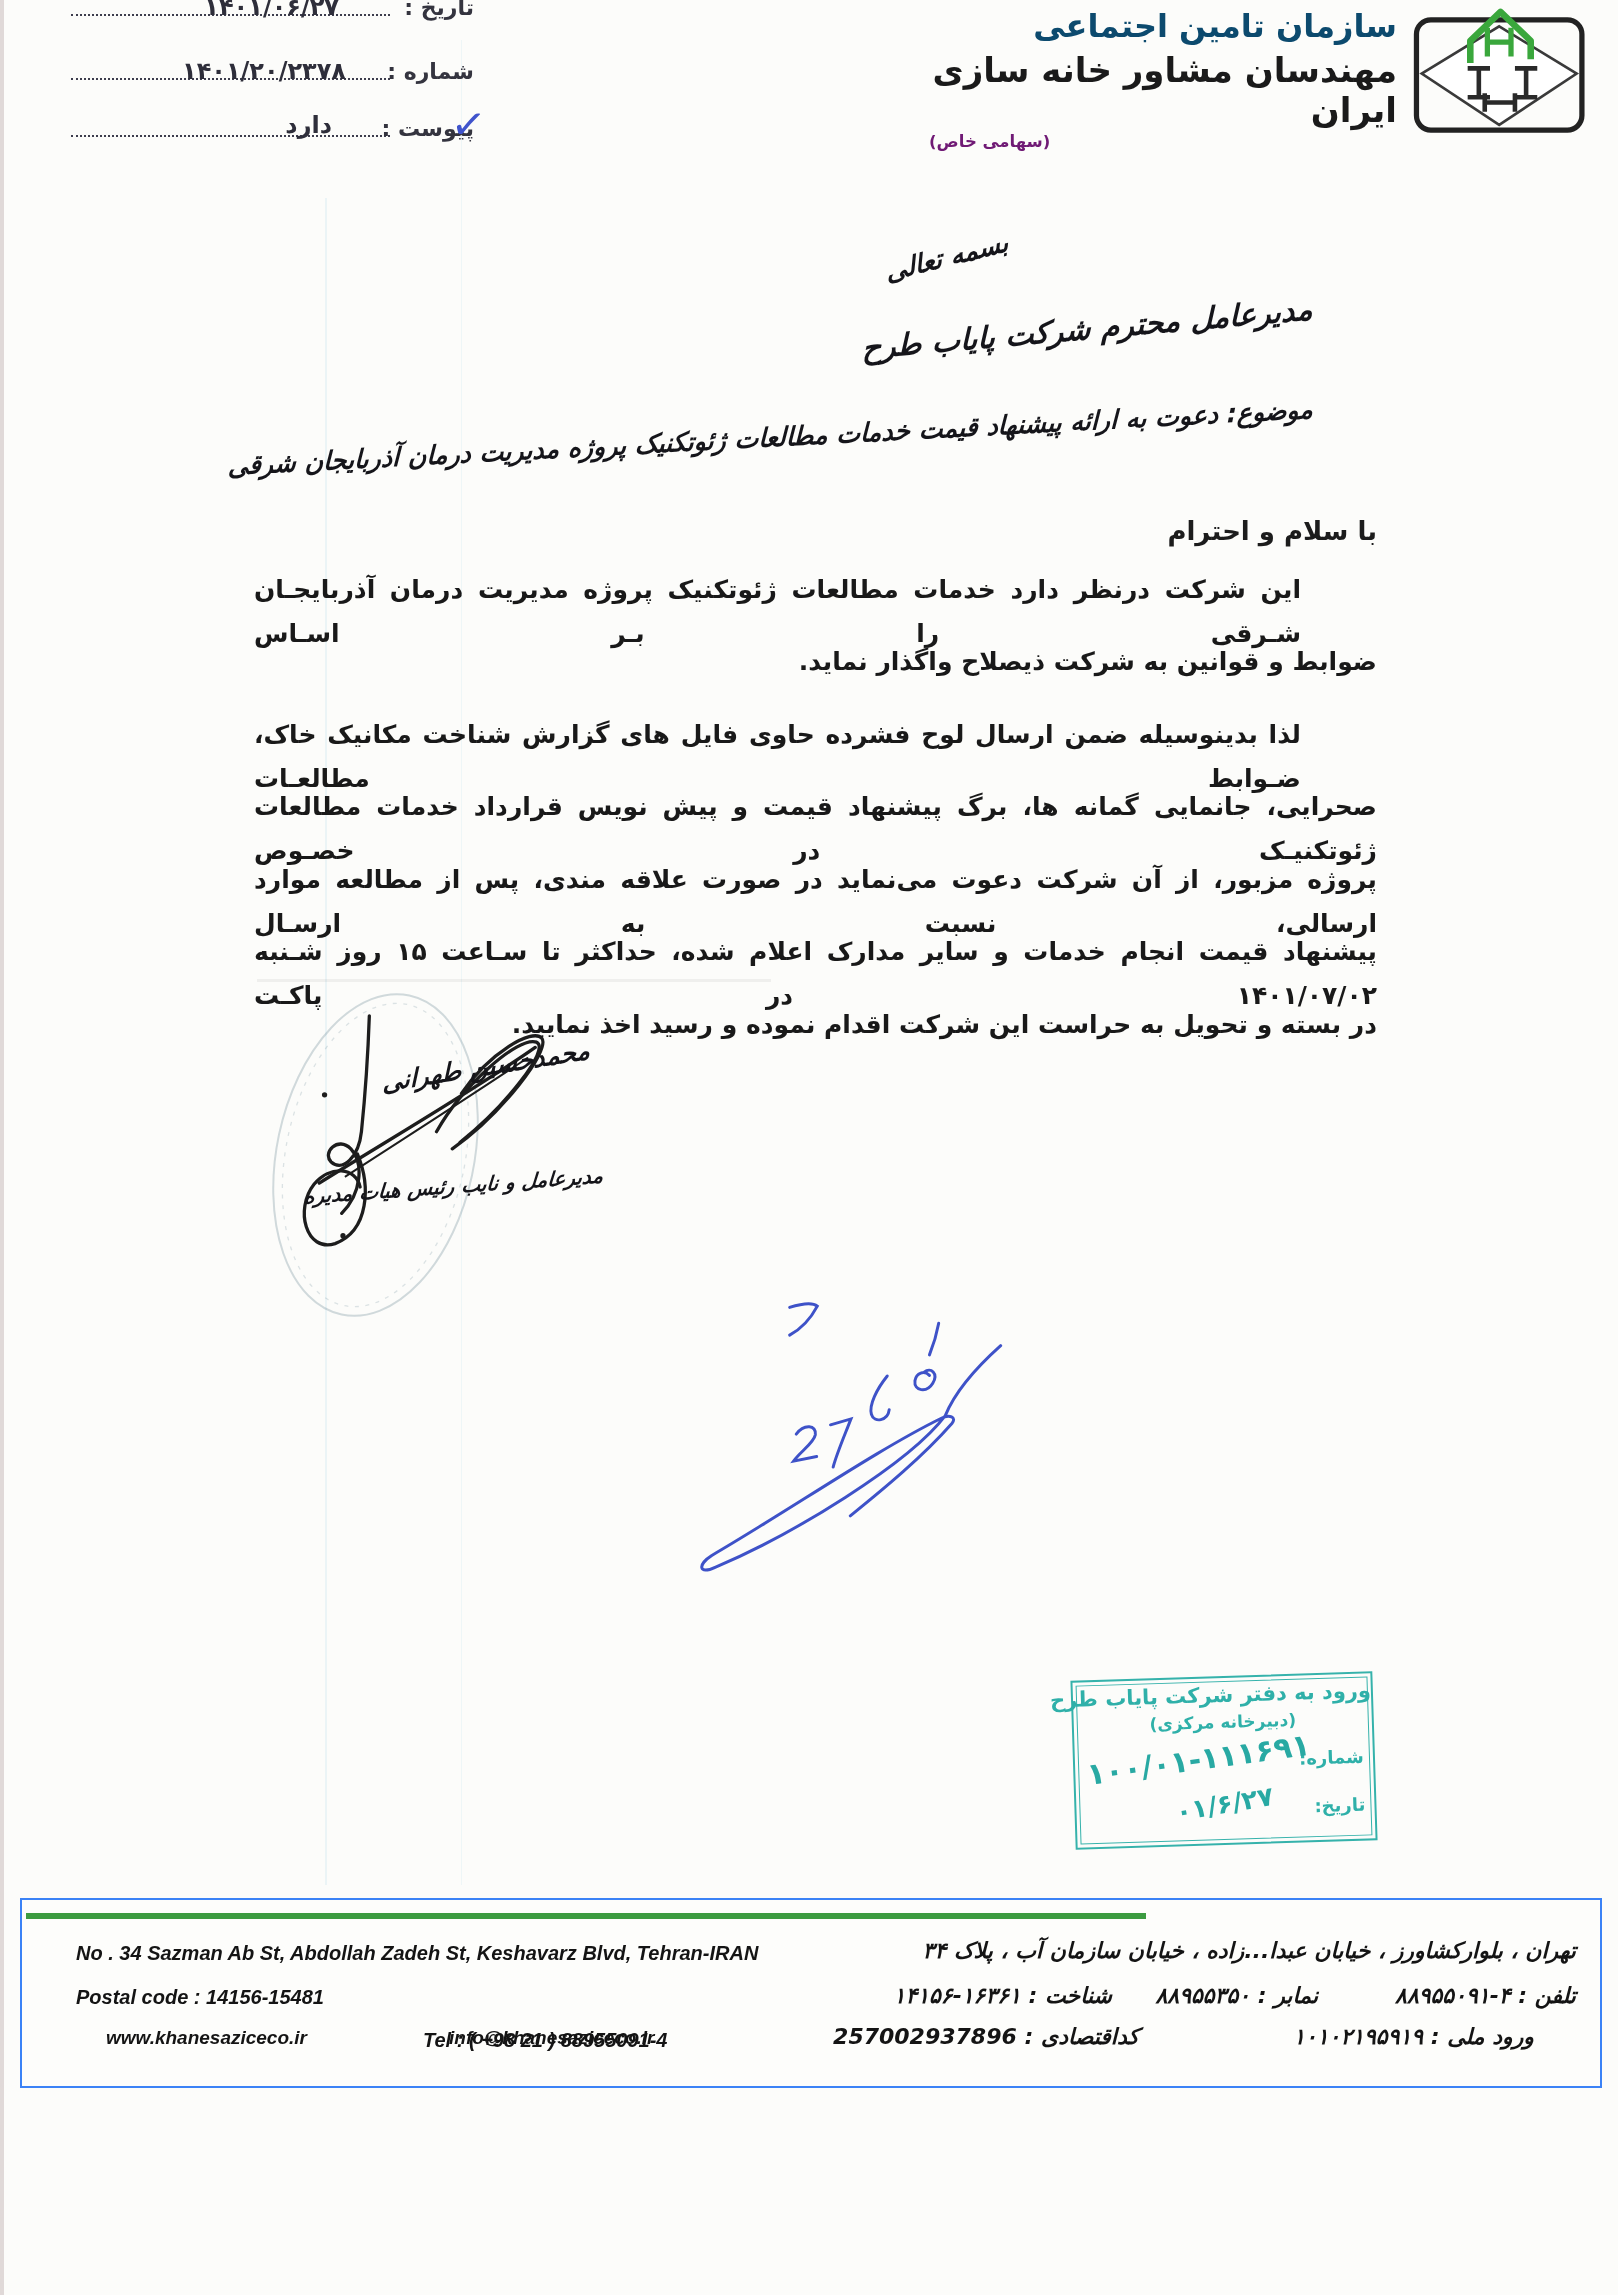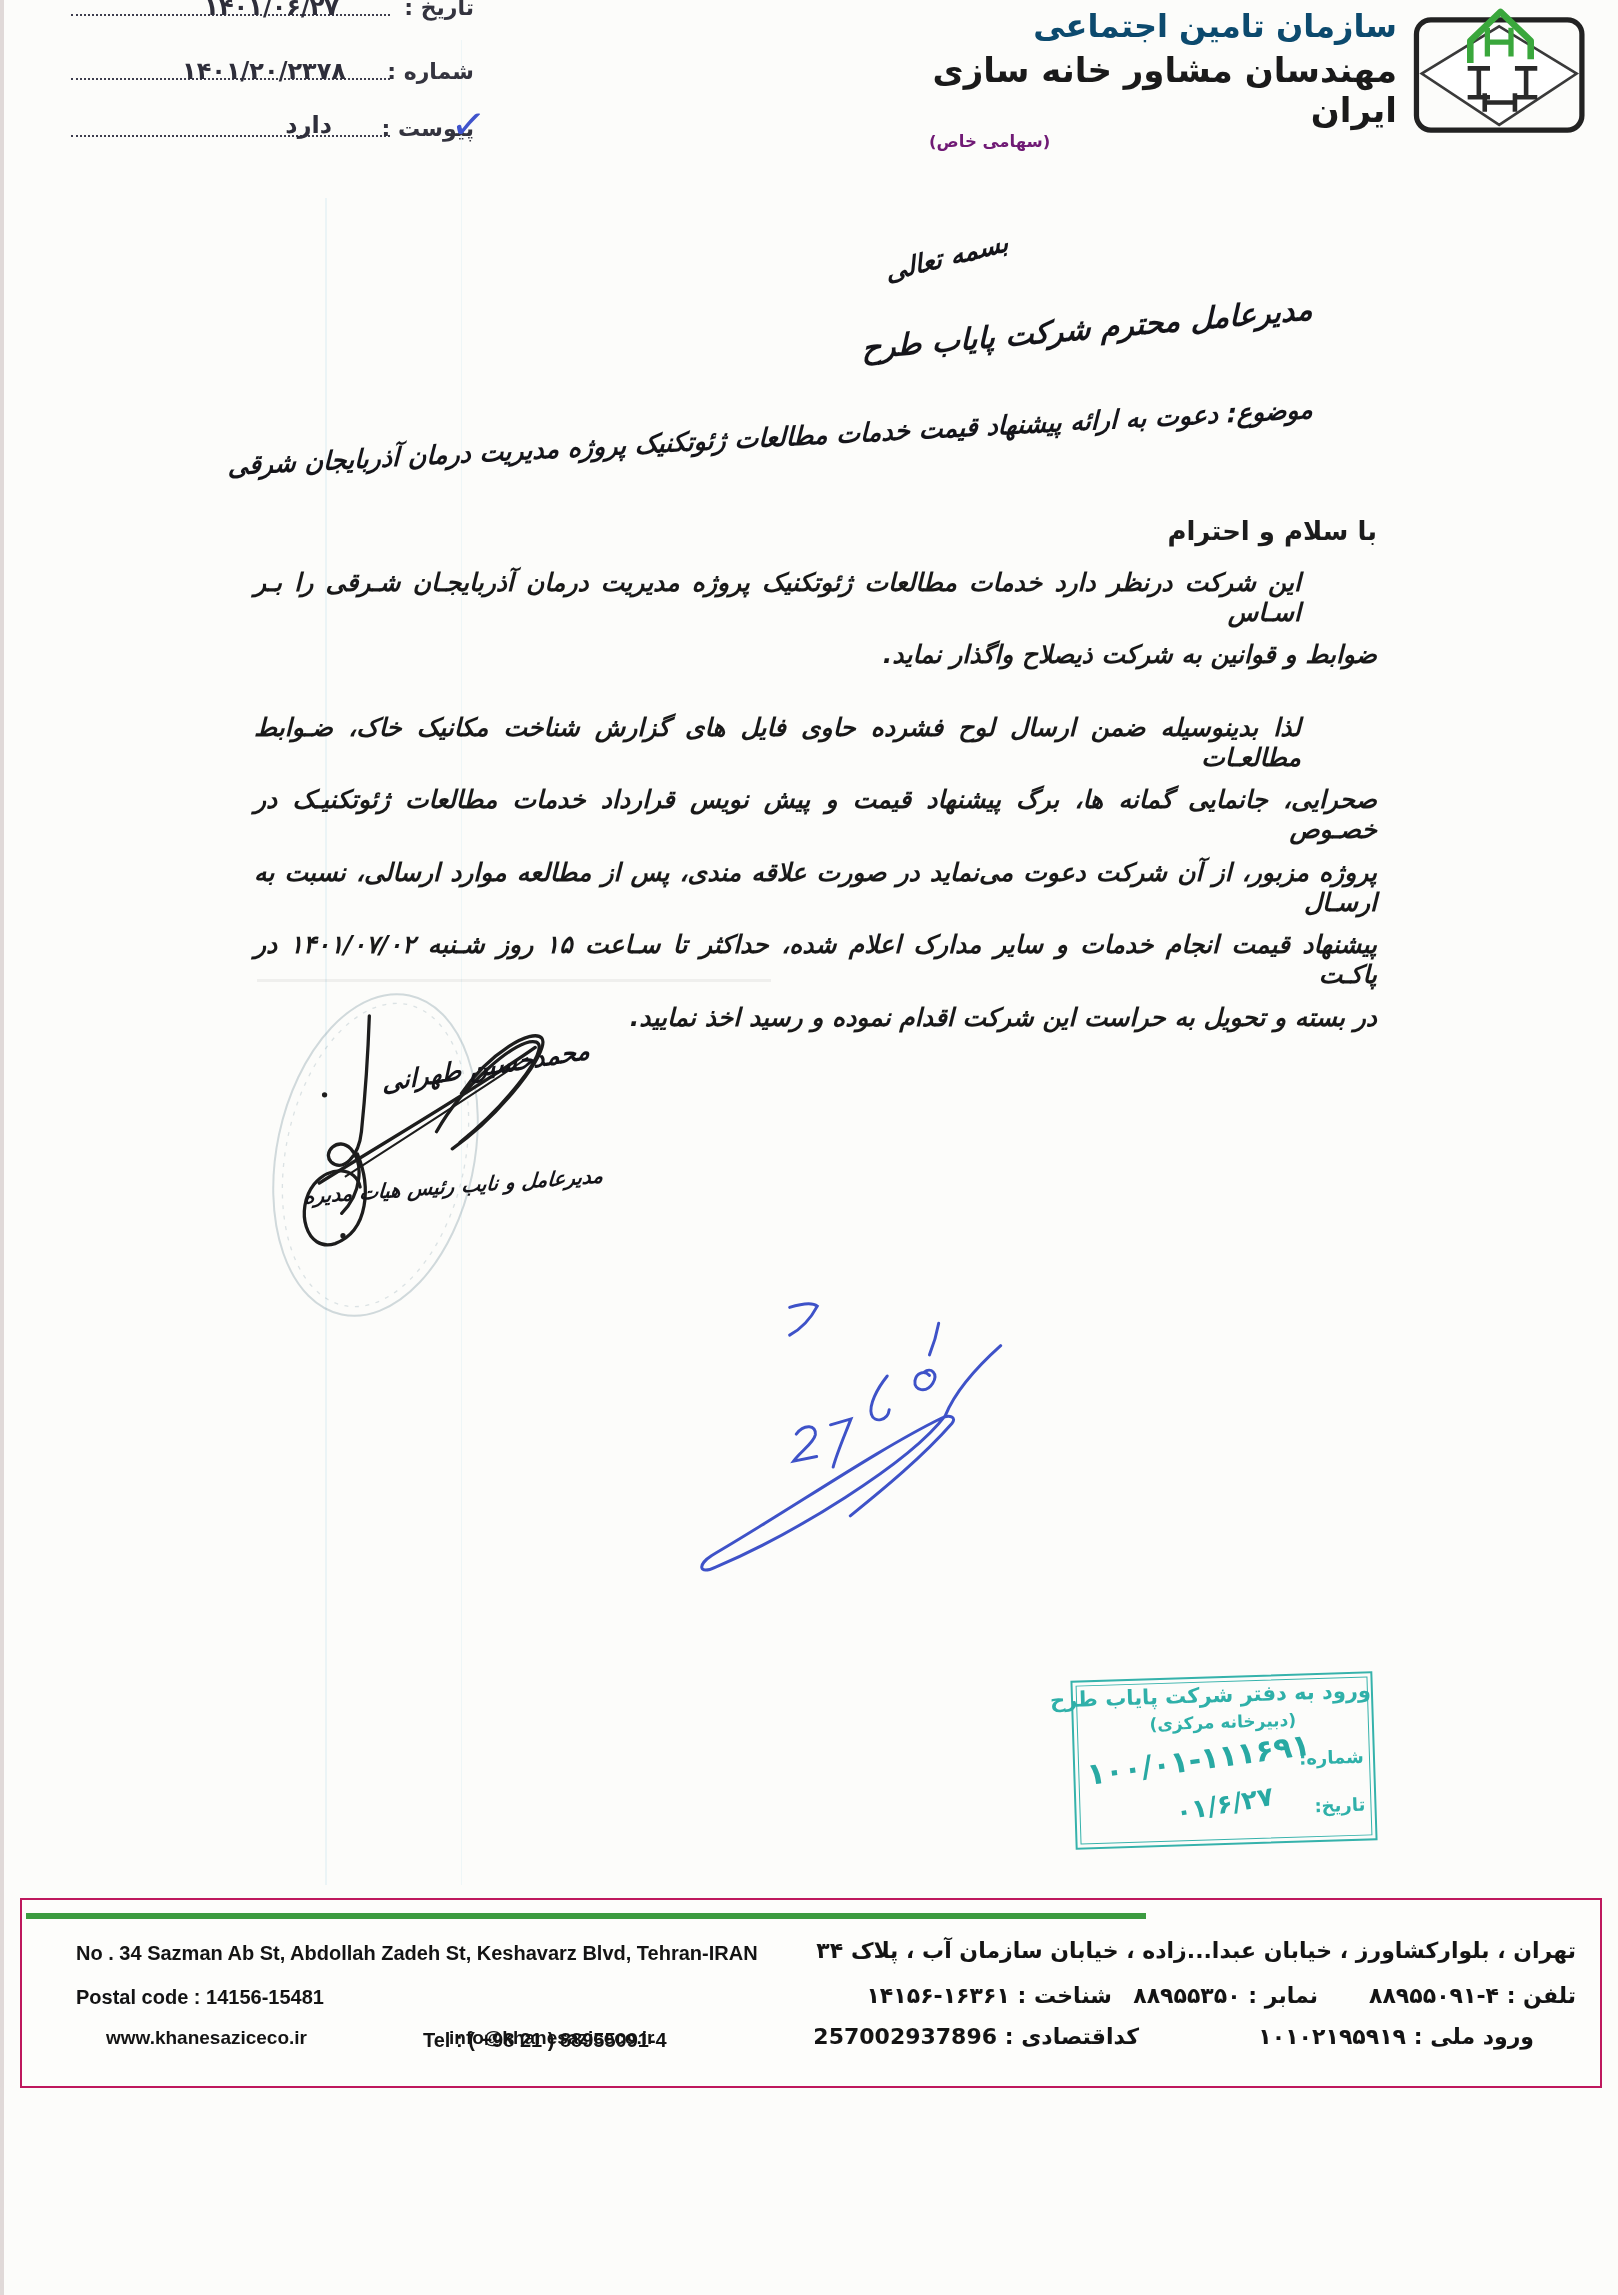--- a/index.html
+++ b/index.html
@@ -23,38 +23,38 @@
   .meta-value{position:absolute;bottom:4px;font-size:24px;font-weight:600;color:#2e2e3a;white-space:nowrap;}
   .check{left:451px;top:100px;font-size:42px;color:#4054cc;transform:rotate(6deg);font-weight:bold;}
   
   .hand{font-weight:bold;font-style:italic;color:#15151a;white-space:nowrap;}
   .bismillah{right:609px;top:242px;font-size:26px;transform:rotate(-14deg) skewX(-6deg);}
   .recipient{right:306px;top:311px;font-size:30px;letter-spacing:-0.7px;transform:rotate(-5deg) skewX(-4deg);}
   .subject{right:306px;top:394px;font-size:26px;letter-spacing:-0.7px;transform:rotate(-3deg) skewX(-4deg) scaleX(.97);transform-origin:right top;}
   
   .greeting{right:242px;top:516px;font-size:26px;font-weight:bold;direction:rtl;}
   .bl{position:absolute;direction:rtl;font-size:25px;font-weight:600;color:#191919;
-      text-align:justify;text-align-last:justify;line-height:30px;font-style:italic;}
+      text-align:justify;text-align-last:justify;line-height:44px;}
   .bl.plain{text-align:right;text-align-last:right;white-space:nowrap;}
   
   .sig-name{left:381px;top:1052px;font-size:25px;transform:rotate(-9deg) skewX(-8deg);}
   .sig-title{left:304px;top:1174px;font-size:20px;letter-spacing:-0.7px;transform:rotate(-4deg) skewX(-8deg);}
   
   .entry-stamp{left:1073px;top:1676px;width:298px;height:165px;transform:rotate(-1.8deg);
                border:2.6px solid #35b2ab;color:#2fb0a9;direction:rtl;}
   .entry-stamp .inner{position:absolute;inset:3.3px;border:1.3px solid #35b2ab;}
   .stamp-title{position:absolute;top:5.3px;left:0;right:0;text-align:center;font-size:21px;font-weight:bold;white-space:nowrap;}
   .stamp-sub{position:absolute;top:34px;left:0;right:0;text-align:center;font-size:17px;font-weight:bold;}
   .stamp-lbl{position:absolute;font-size:18px;font-weight:bold;}
   .stamp-num{position:absolute;left:10.5px;top:63px;font-size:30px;font-weight:bold;color:#28a9a3;
              transform:rotate(-6deg);white-space:nowrap;}
   .stamp-date{position:absolute;left:99px;top:111px;font-size:26px;font-weight:bold;color:#28a9a3;
               transform:rotate(-8deg);white-space:nowrap;}
   
-  .footer-box{left:20px;top:1898px;width:1578px;height:186px;border:2px solid #be185d;background:#fdfdfb;}
+  .footer-box{left:20px;top:1898px;width:1578px;height:186px;border:2px solid #3b82f6;background:#fdfdfb;font-style:italic;}
   .green-bar{position:absolute;left:4px;top:13px;width:1120px;height:6px;background:#3c9b40;}
   .f-en{position:absolute;font-family:"Liberation Sans",sans-serif;font-weight:bold;font-size:20px;color:#141414;white-space:nowrap;}
   .f-fa{position:absolute;font-size:22px;font-weight:bold;color:#141414;direction:rtl;white-space:nowrap;}
   .f-fa bdo{font-weight:bold;}
   svg{display:block;}
 </style>
 </head>
 <body>
 
 <div id="page">

